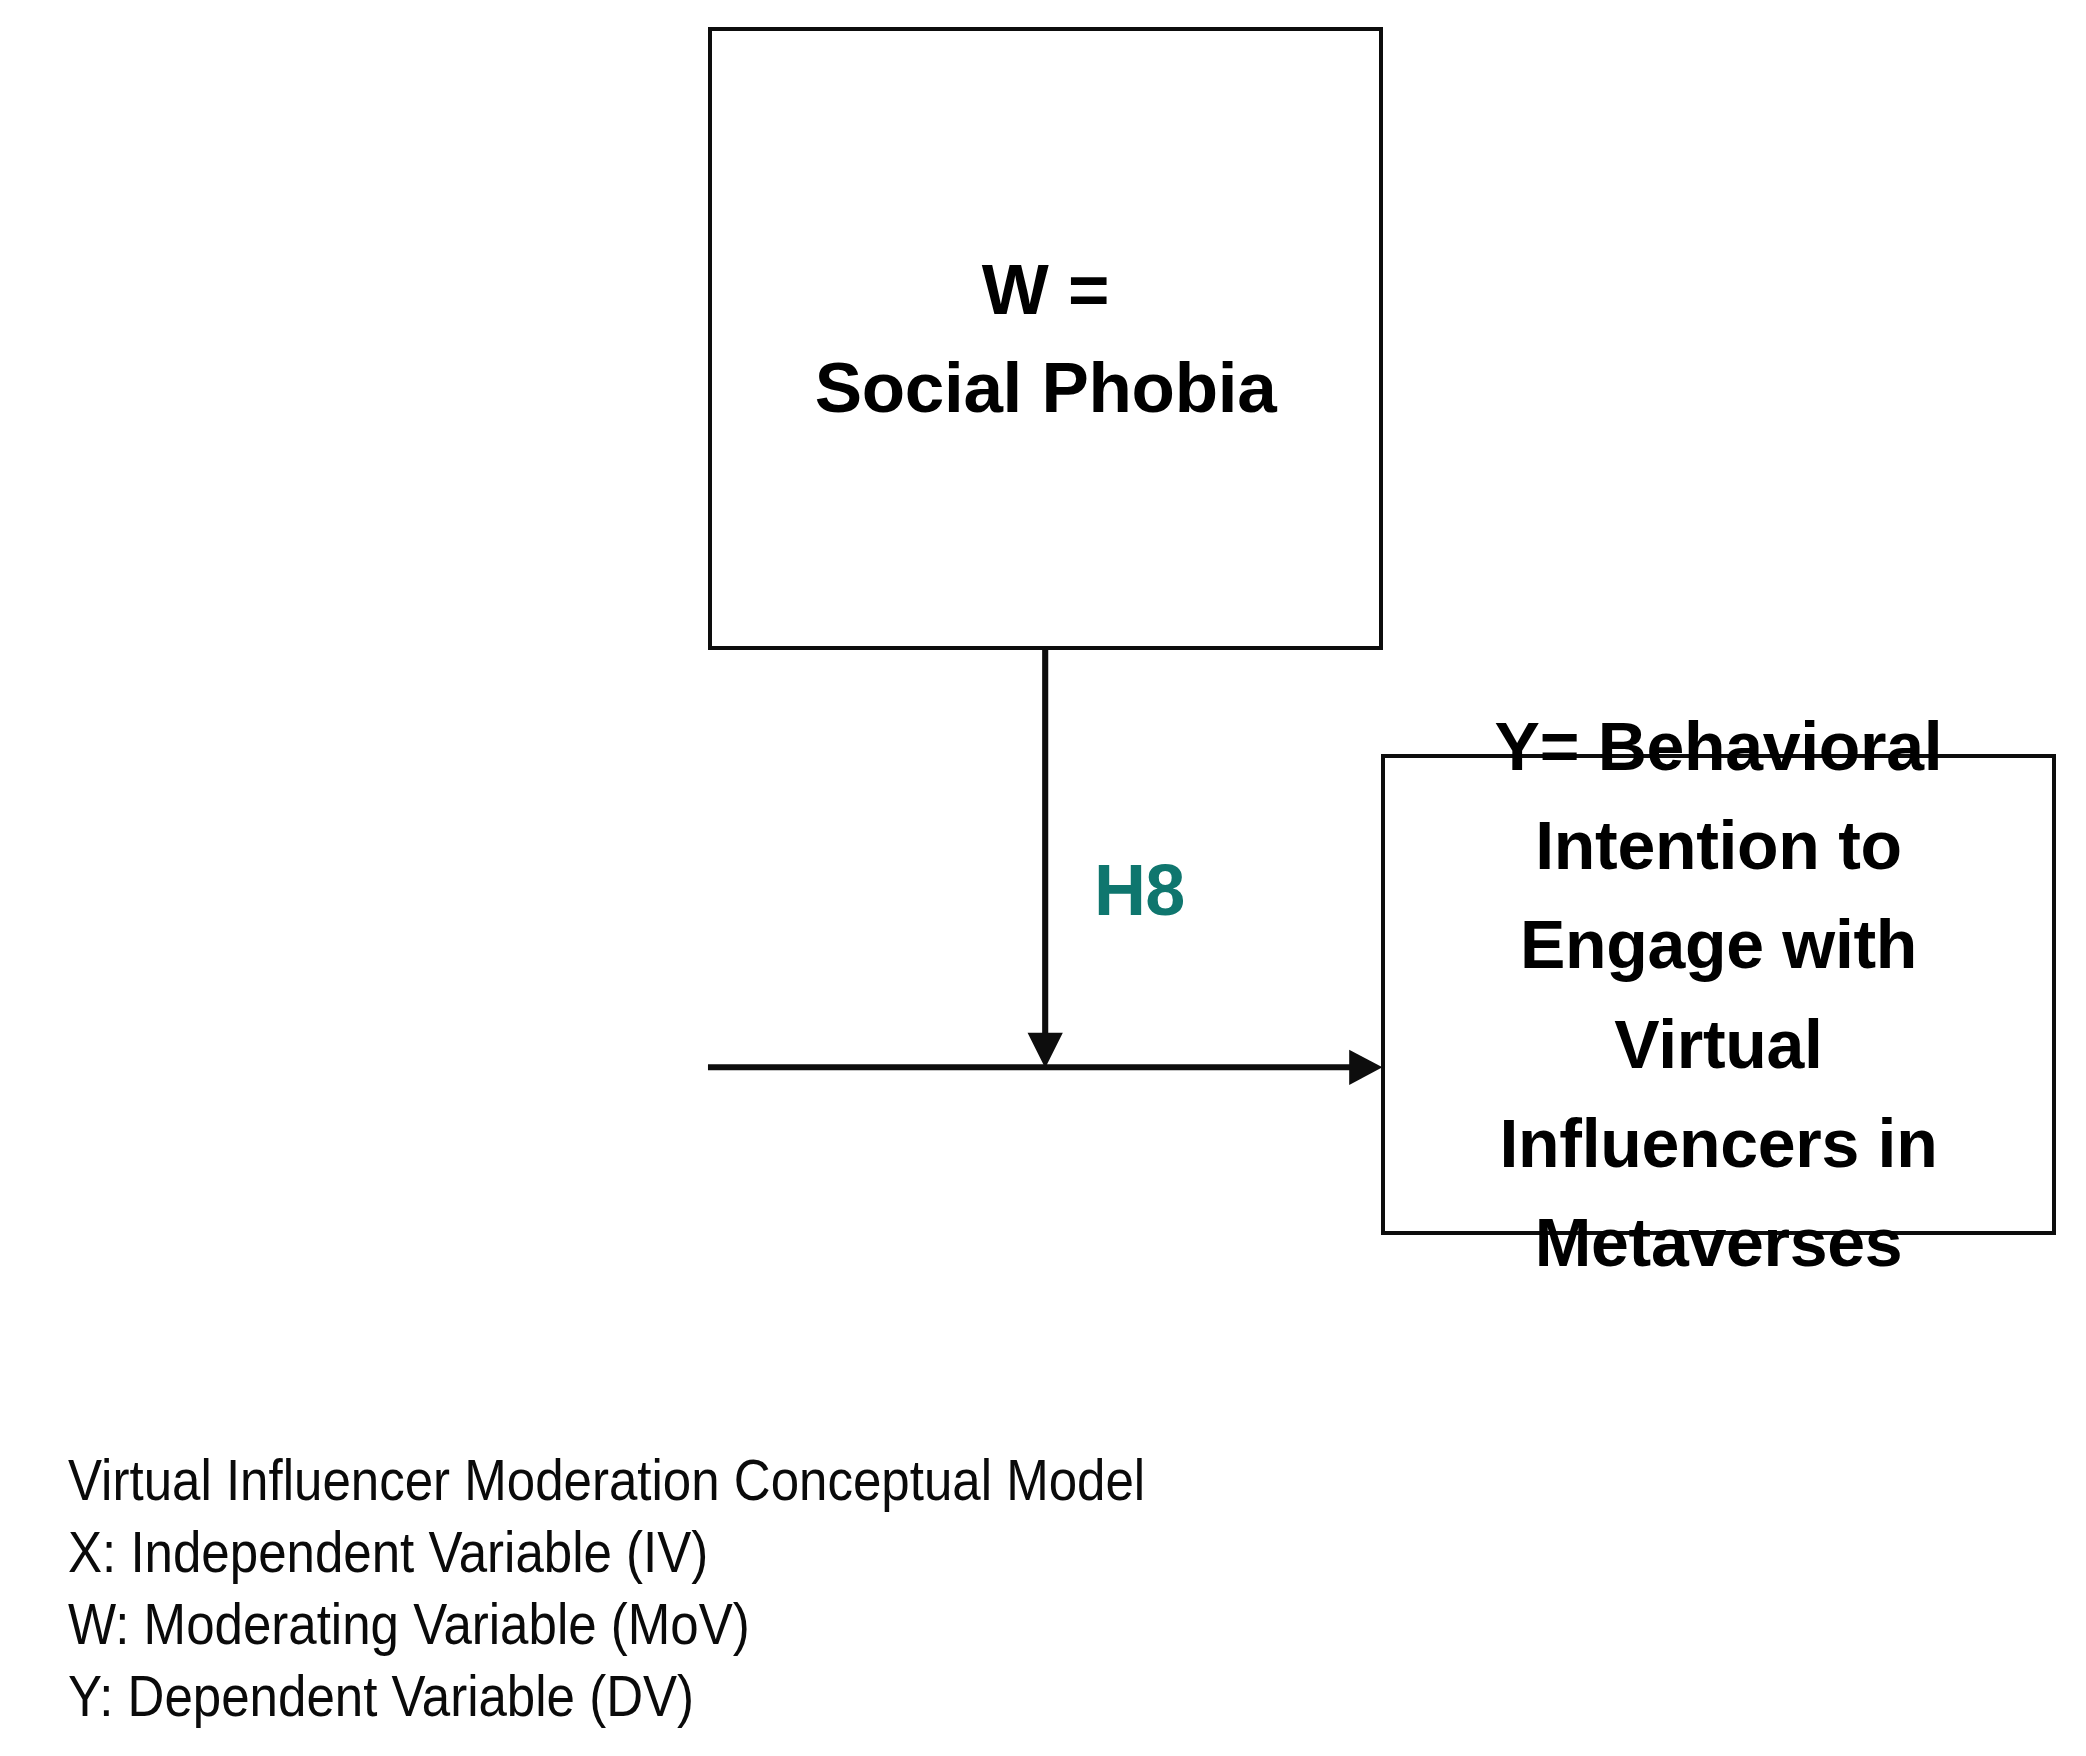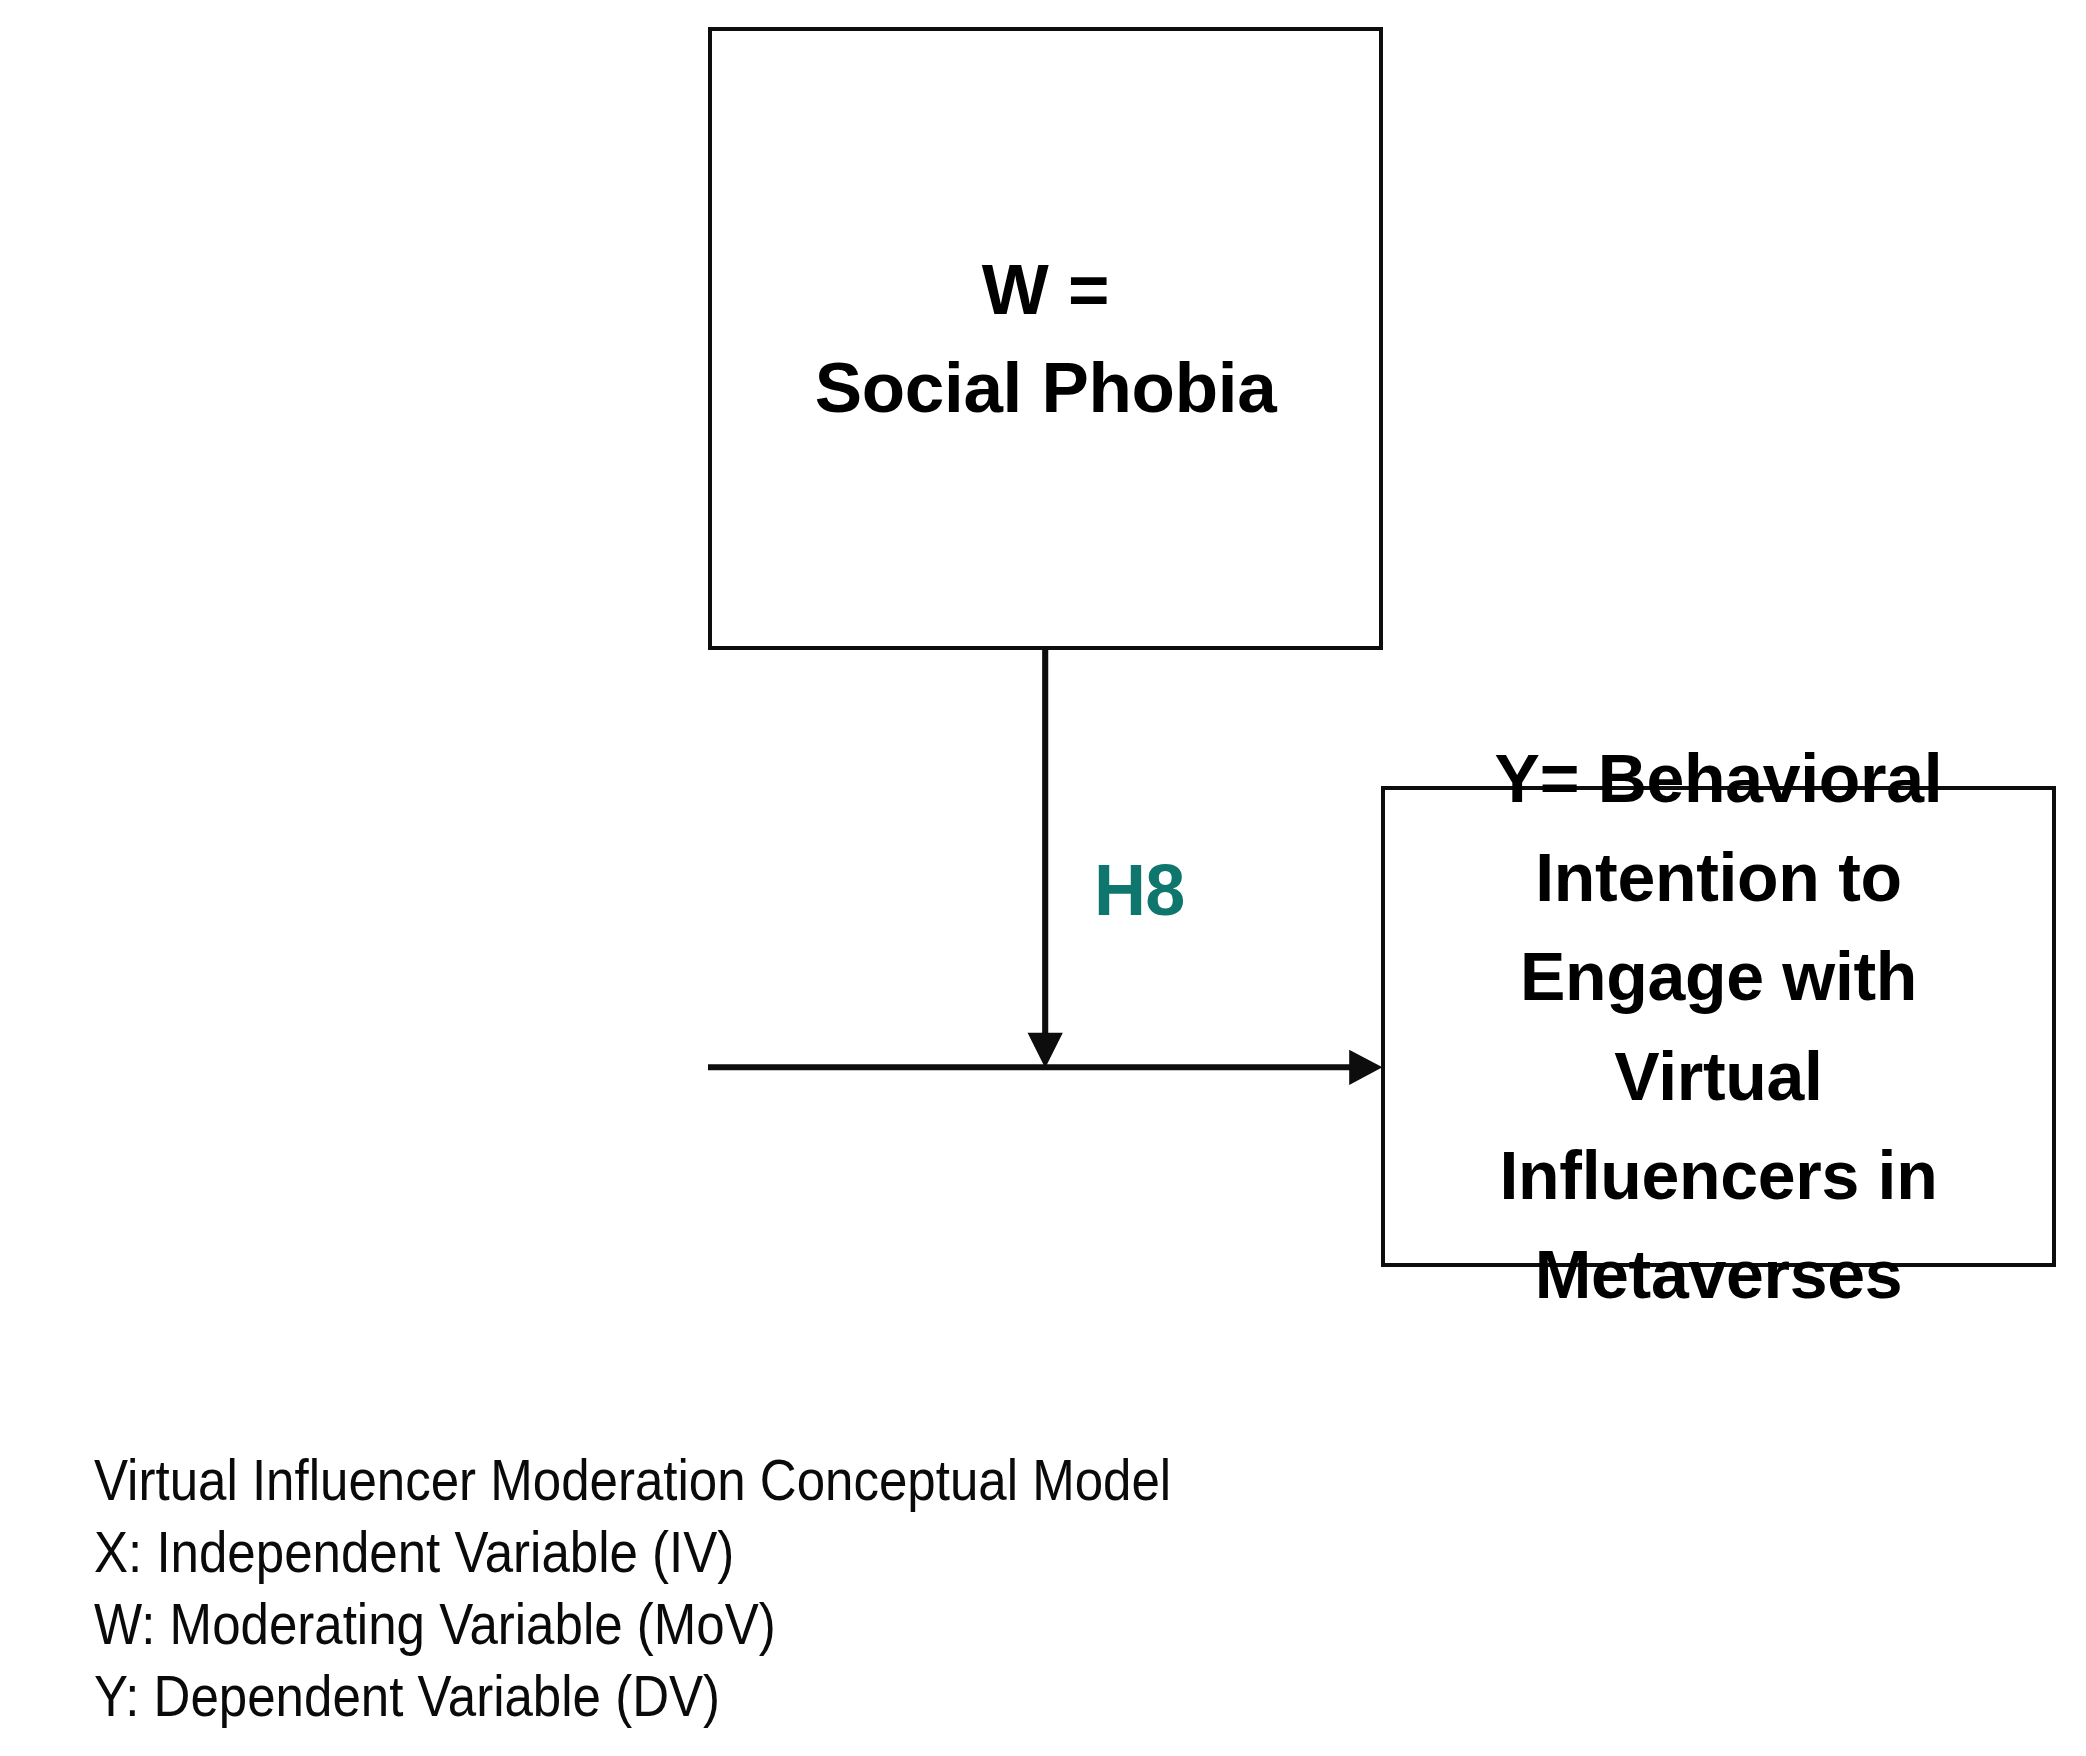--- a/index.html
+++ b/index.html
@@ -31,21 +31,21 @@
     font-weight: bold;
     color: #000000;
     line-height: 1.38;
     letter-spacing: -0.3px;
     white-space: pre-line;
     padding: 0 9.5px;
   }
 
   #box-w  { left: 708px; top: 27px;   width: 675px;  height: 623px; }
   #box-x  { left: 35px;   top: 758px; width: 675px;  height: 623px; }
-  #box-y  { left: 1381px; top: 786px; width: 675px;  height: 481px; text-align: center; }
+  #box-y  { left: 1381px; top: 754px; width: 675px;  height: 481px; text-align: center; }
 
   #box-w .node-label { font-size: 71px; }
   #box-x .node-label { font-size: 71px; }
   #box-y .node-label { font-size: 68px; line-height: 1.46; }
 
   
   .arrow-svg {
     position: absolute;
     left: 0;
     top: 0;
@@ -66,21 +66,20 @@
     line-height: 1;
     letter-spacing: -0.7px;
   }
 
   
   #caption {
     position: absolute;
     left: 68px;
     top: 1444px;
     width: 1290px;
-    margin-left: 26px;
   }
   .caption-line {
     font-size: 58px;
     font-weight: normal;
     color: #0a0a0a;
     line-height: 72px;
     white-space: nowrap;
     transform: scaleX(0.88);
     transform-origin: left center;
   }

